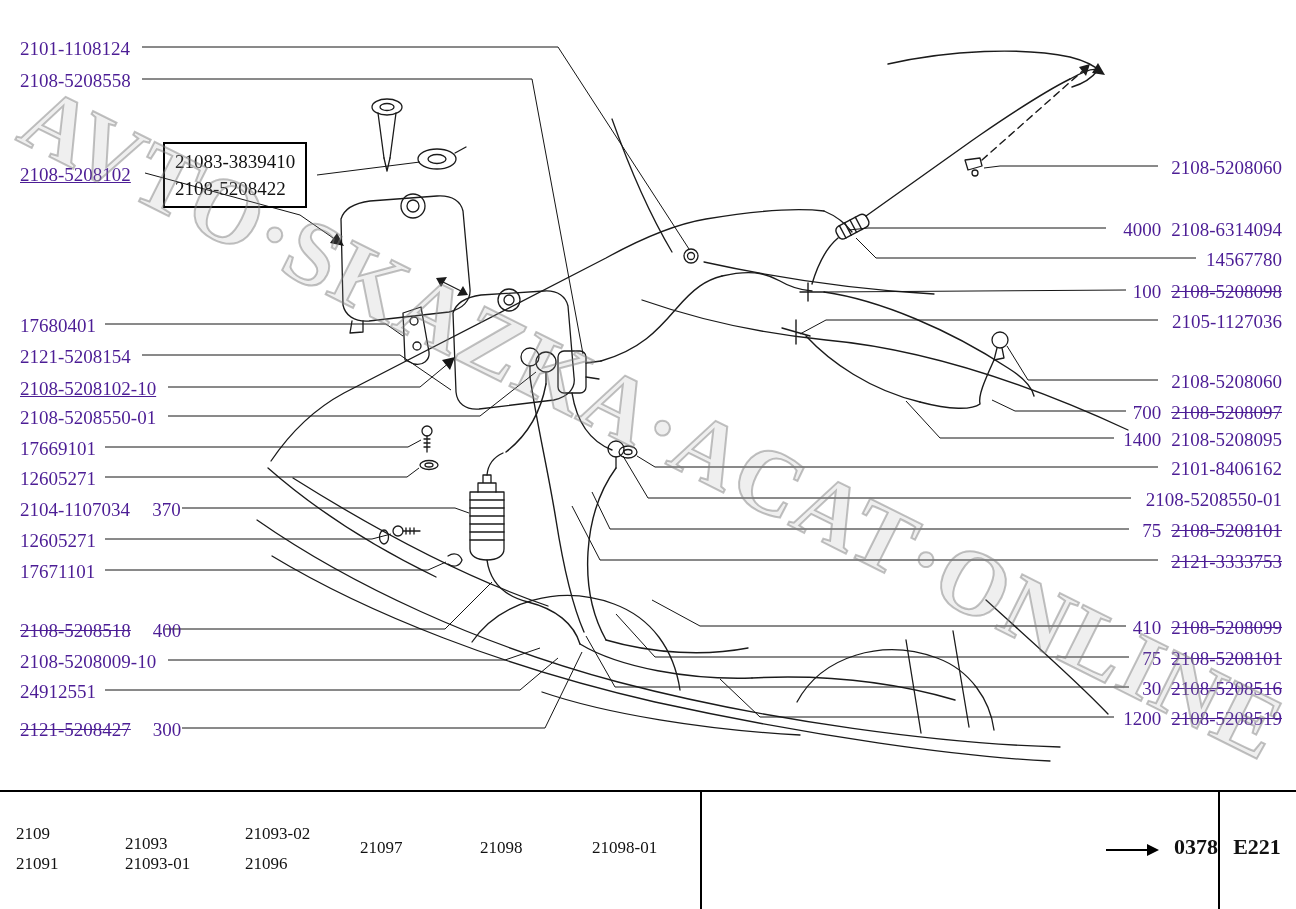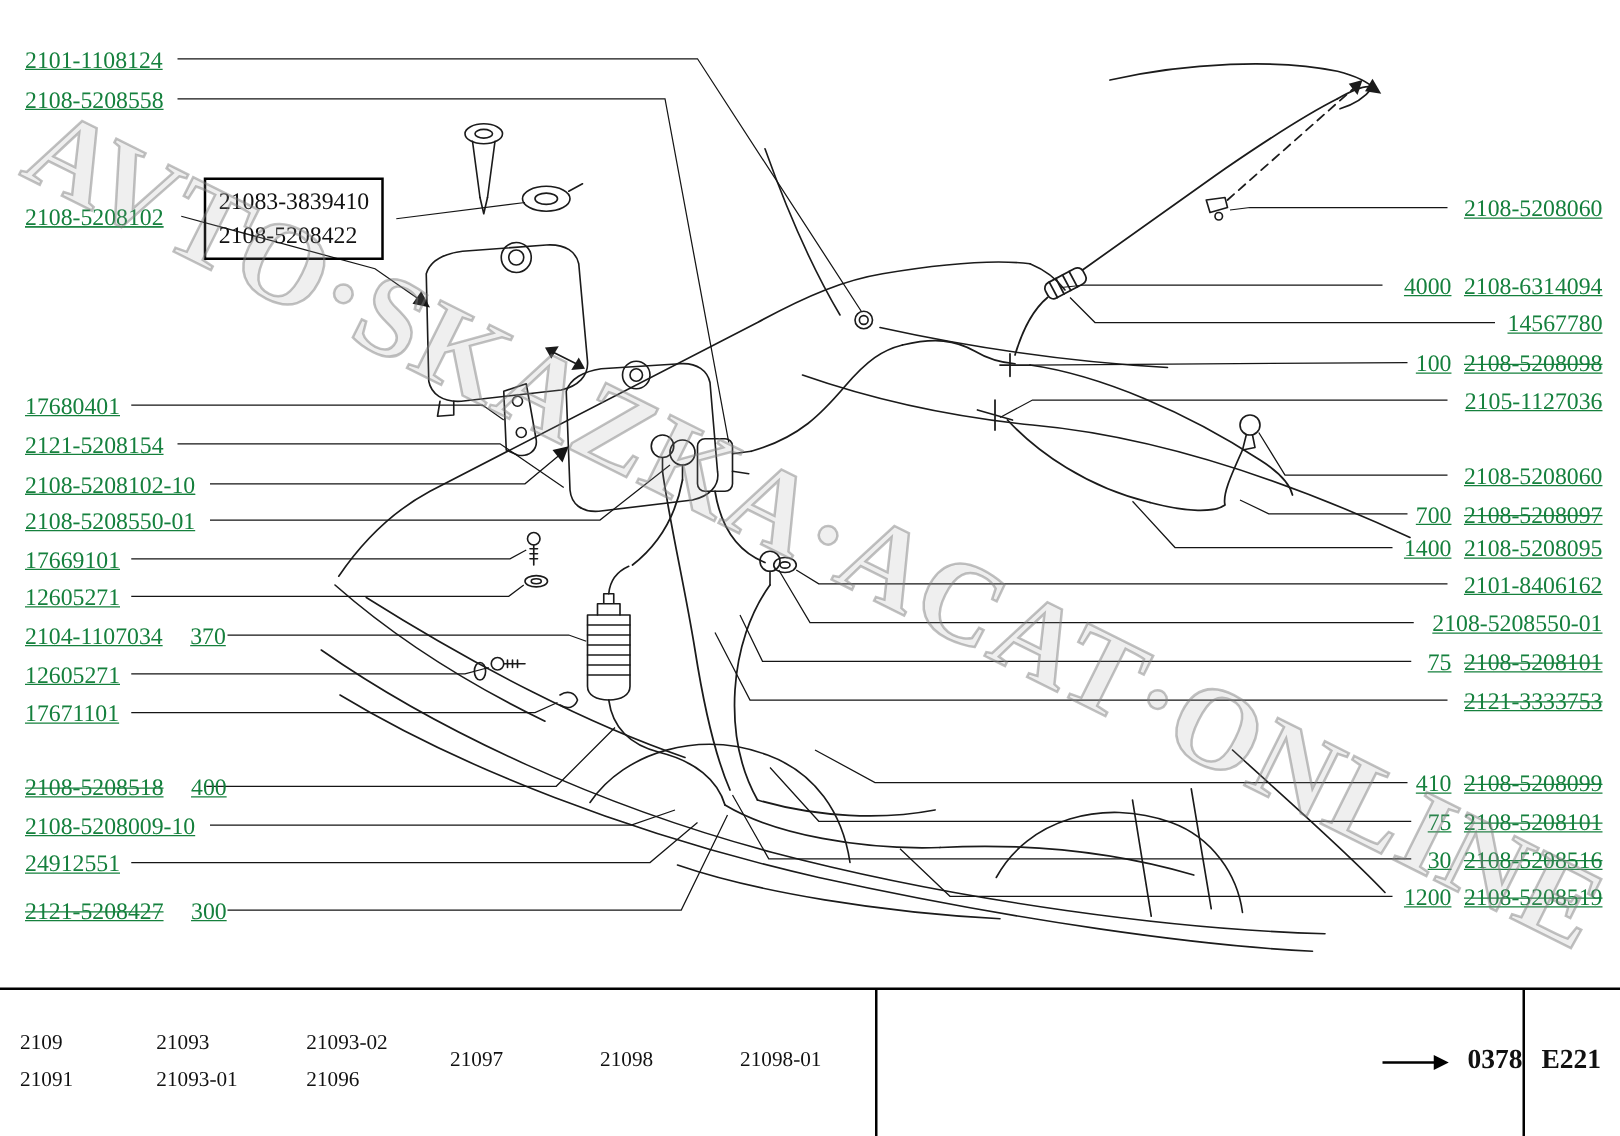--- a/index.html
+++ b/index.html
@@ -1,37 +1,37 @@
 <!DOCTYPE html>
 <html><head>
 <meta charset="utf-8">
 <style>
   html,body{margin:0;padding:0;background:#e8e8e8;}
   .page{position:relative;width:1296px;height:909px;background:#ffffff;overflow:hidden;
         font-family:"Liberation Serif",serif;color:#111;}
   .artwork{position:absolute;left:0;top:0;z-index:1;}
-  .lbl{position:absolute;z-index:2;font-size:19px;white-space:nowrap;color:#15803d;text-decoration:underline;}
+  .lbl{position:absolute;z-index:2;font-size:19px;white-space:nowrap;color:#4c1d95;}
   .left{left:20px;}
   .right{right:14px;text-align:right;}
   .u{text-decoration:underline;}
   .strike{text-decoration:line-through;margin-top:24px;}
   .qty{margin-left:22px;}
   .qty-r{margin-right:10px;}
   .part-box{position:absolute;z-index:2;border:2px solid #000;padding:4px 10px;
             font-size:19px;white-space:nowrap;background:transparent;}
   .boxline{line-height:27px;}
   .watermark{position:absolute;left:52px;top:64px;z-index:3;transform:rotate(26.5deg);
              transform-origin:0 0;font-weight:bold;font-size:92px;letter-spacing:2px;
              white-space:nowrap;color:rgba(155,155,155,0.16);
              -webkit-text-stroke:2px rgba(125,125,125,0.48);pointer-events:none;}
   .footer{position:absolute;left:0;top:790px;width:1296px;height:117px;z-index:2;
           border-top:2px solid #000;border-bottom:2px solid #000;background:#fff;}
   .model{position:absolute;font-size:17px;}
   .m0{left:16px;top:32px}.m1{left:16px;top:62px}
-  .m2{left:125px;top:32px}.m3{left:125px;top:62px}
+  .m2{left:125px;top:42px}.m3{left:125px;top:62px}
   .m4{left:245px;top:32px}.m5{left:245px;top:62px}
   .m6{left:360px;top:46px}.m7{left:480px;top:46px}.m8{left:592px;top:46px}
   .vline{position:absolute;top:0;height:100%;border-left:2px solid #000;}
   .v1{left:700px}.v2{left:1218px}
   .ftitle{position:absolute;left:700px;top:44px;width:400px;text-align:center;font-size:21px;}
   .arrow{position:absolute;left:1106px;top:57px;width:42px;height:2px;background:#000;}
   .arrow::after{content:"";position:absolute;right:-11px;top:-5px;border-left:12px solid #000;
                 border-top:6px solid transparent;border-bottom:6px solid transparent;}
   .fcode{position:absolute;left:1158px;top:42px;font-size:22px;font-weight:bold;margin-left:16px;}
   .fsheet{position:absolute;left:1218px;top:42px;width:78px;text-align:center;font-size:22px;font-weight:bold;}

